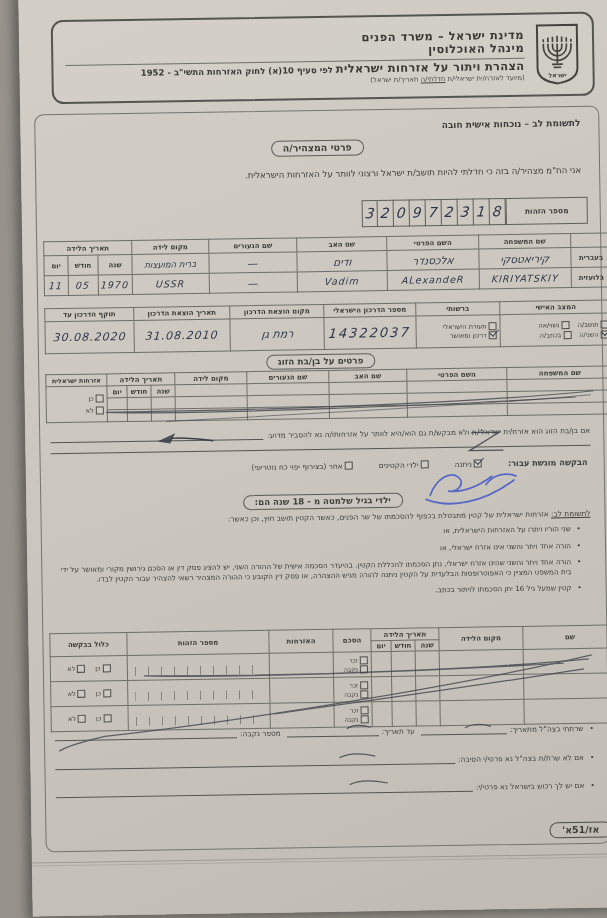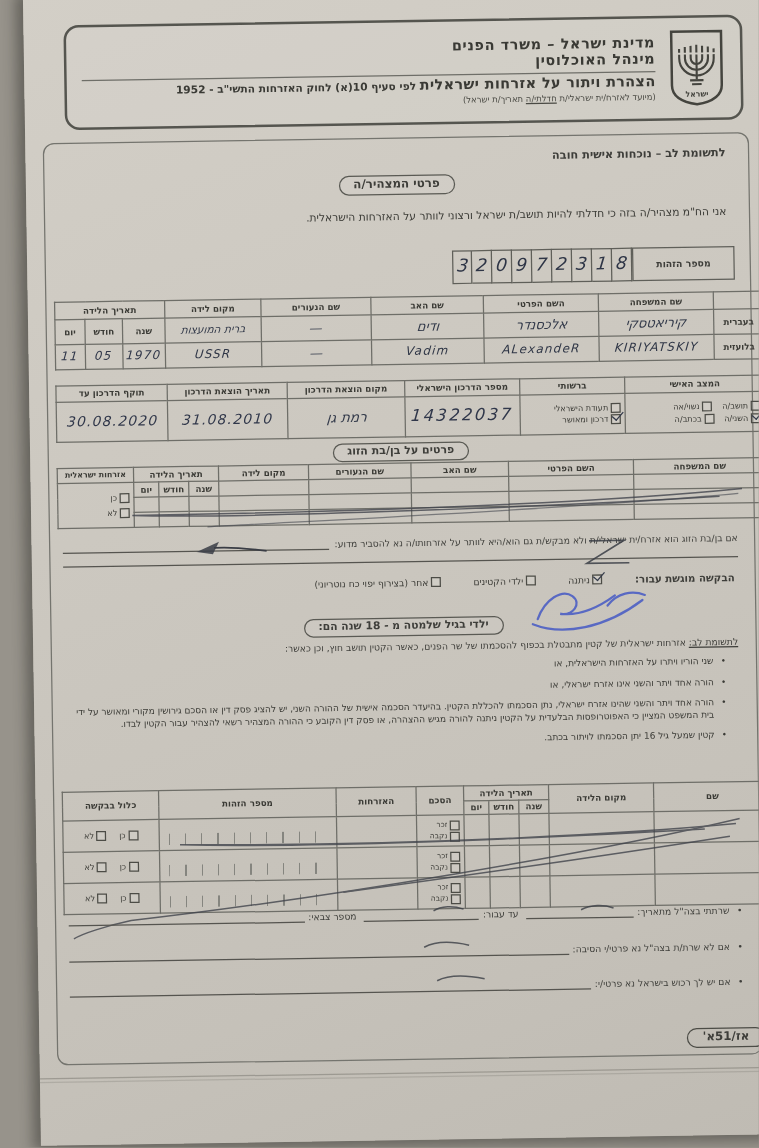--- a/index.html
+++ b/index.html
@@ -552,23 +552,23 @@
         <path d="M545,34 C 470,40 300,48 100,44 C 200,48 380,44 520,38"></path>
         <path d="M548,30 C 430,56 220,88 60,104 C 40,108 20,114 14,118"></path>
         <path d="M540,44 C 440,58 330,72 230,84"></path>
       </g>
     </svg>
 
     <div class="army a1">
       <span class="blt">•</span>
       <span class="lab">שרתתי בצה"ל מתאריך:</span>
       <span class="ulw" style="width:86px"></span>
-      <span class="lab" style="padding-right:6px">עד עבור:</span>
+      <span class="lab" style="padding-right:6px">עד תאריך:</span>
       <span class="ulw" style="width:92px"></span>
-      <span class="lab" style="padding-right:6px">מספר צבאי:</span>
+      <span class="lab" style="padding-right:6px">מספר נקבה:</span>
       <span class="ulw" style="flex:1"></span>
     </div>
     <svg class="abs mark" style="top:610px;left:300px" width="200" height="12">
       <path d="M2,8 C 8,4 18,4 26,7 M120,9 C 128,5 138,5 146,8" fill="none" stroke="#3a3d45" stroke-width="1.2" opacity=".8"></path>
     </svg>
 
     <div class="army a2">
       <span class="blt">•</span>
       <span class="lab">אם לא שרת/ת בצה"ל נא פרטי/י הסיבה:</span>
       <span class="ulw" style="flex:1"></span>

